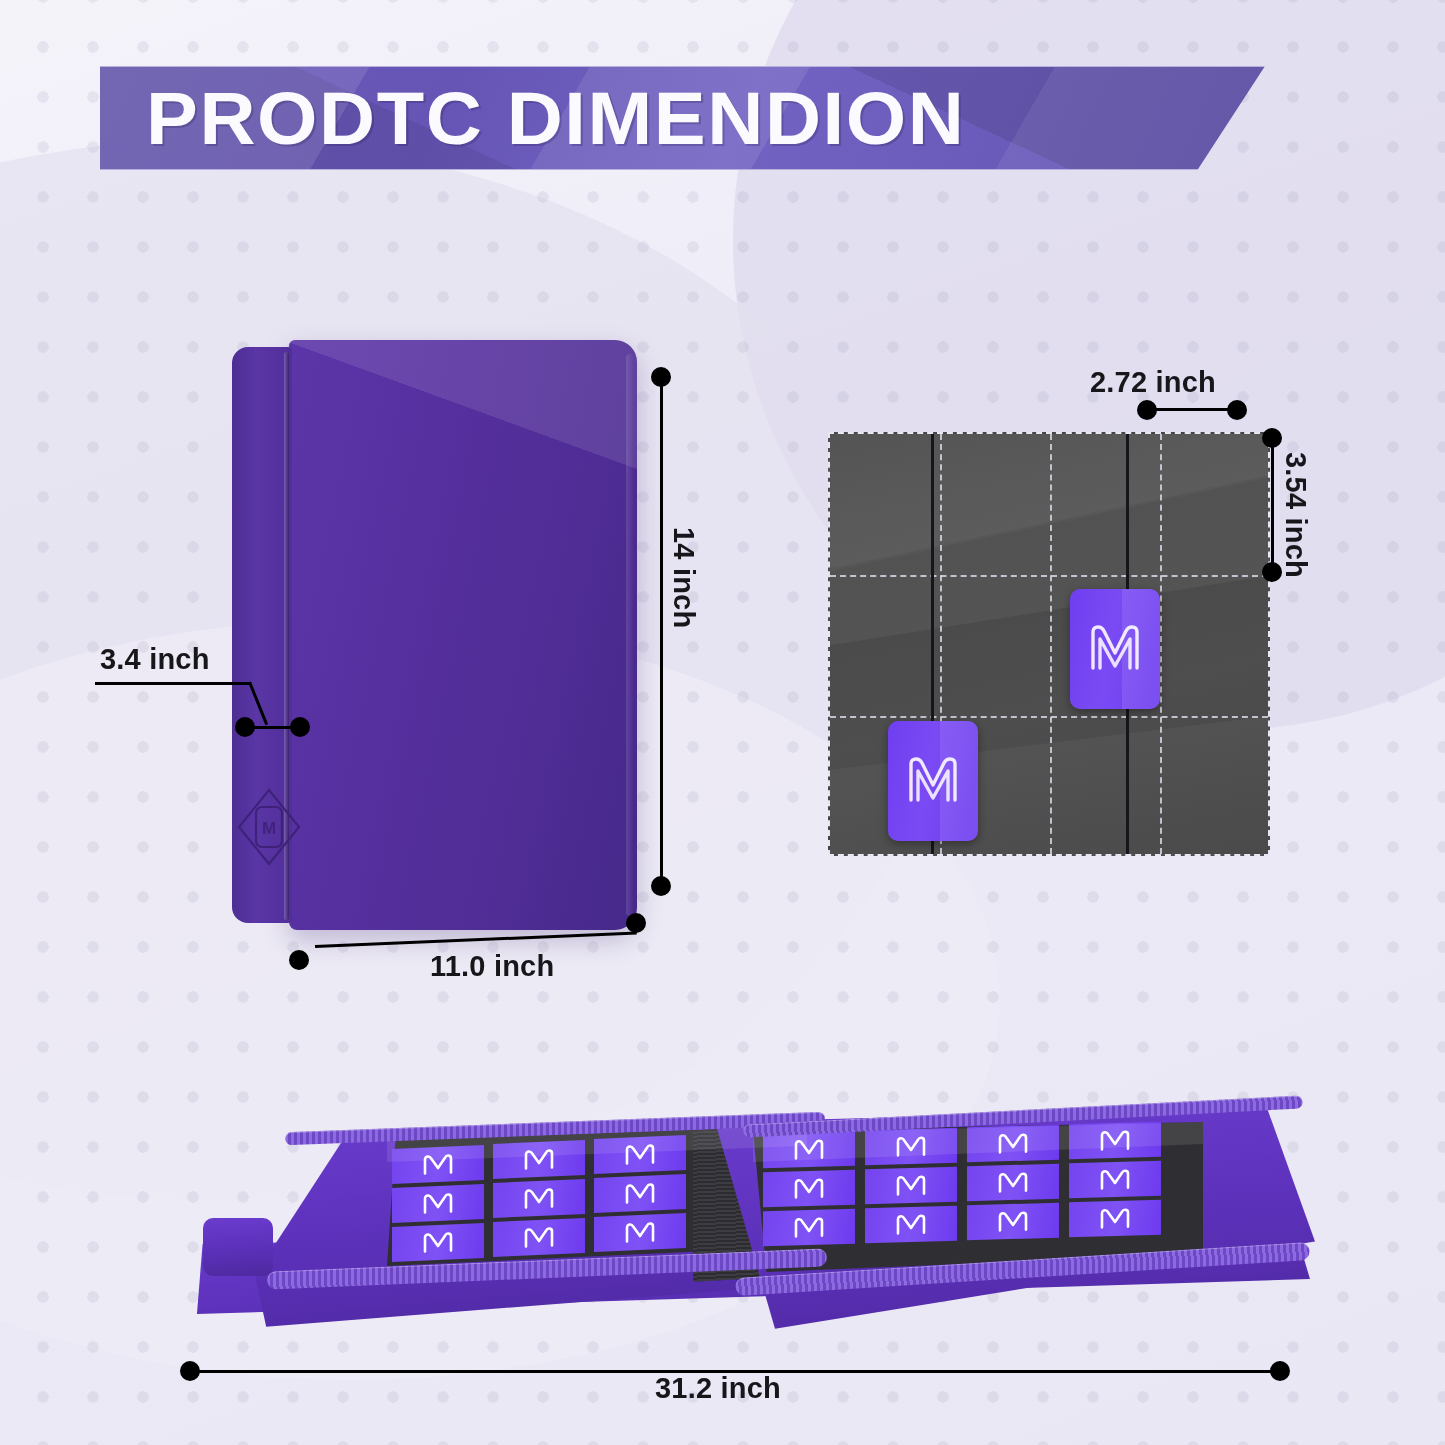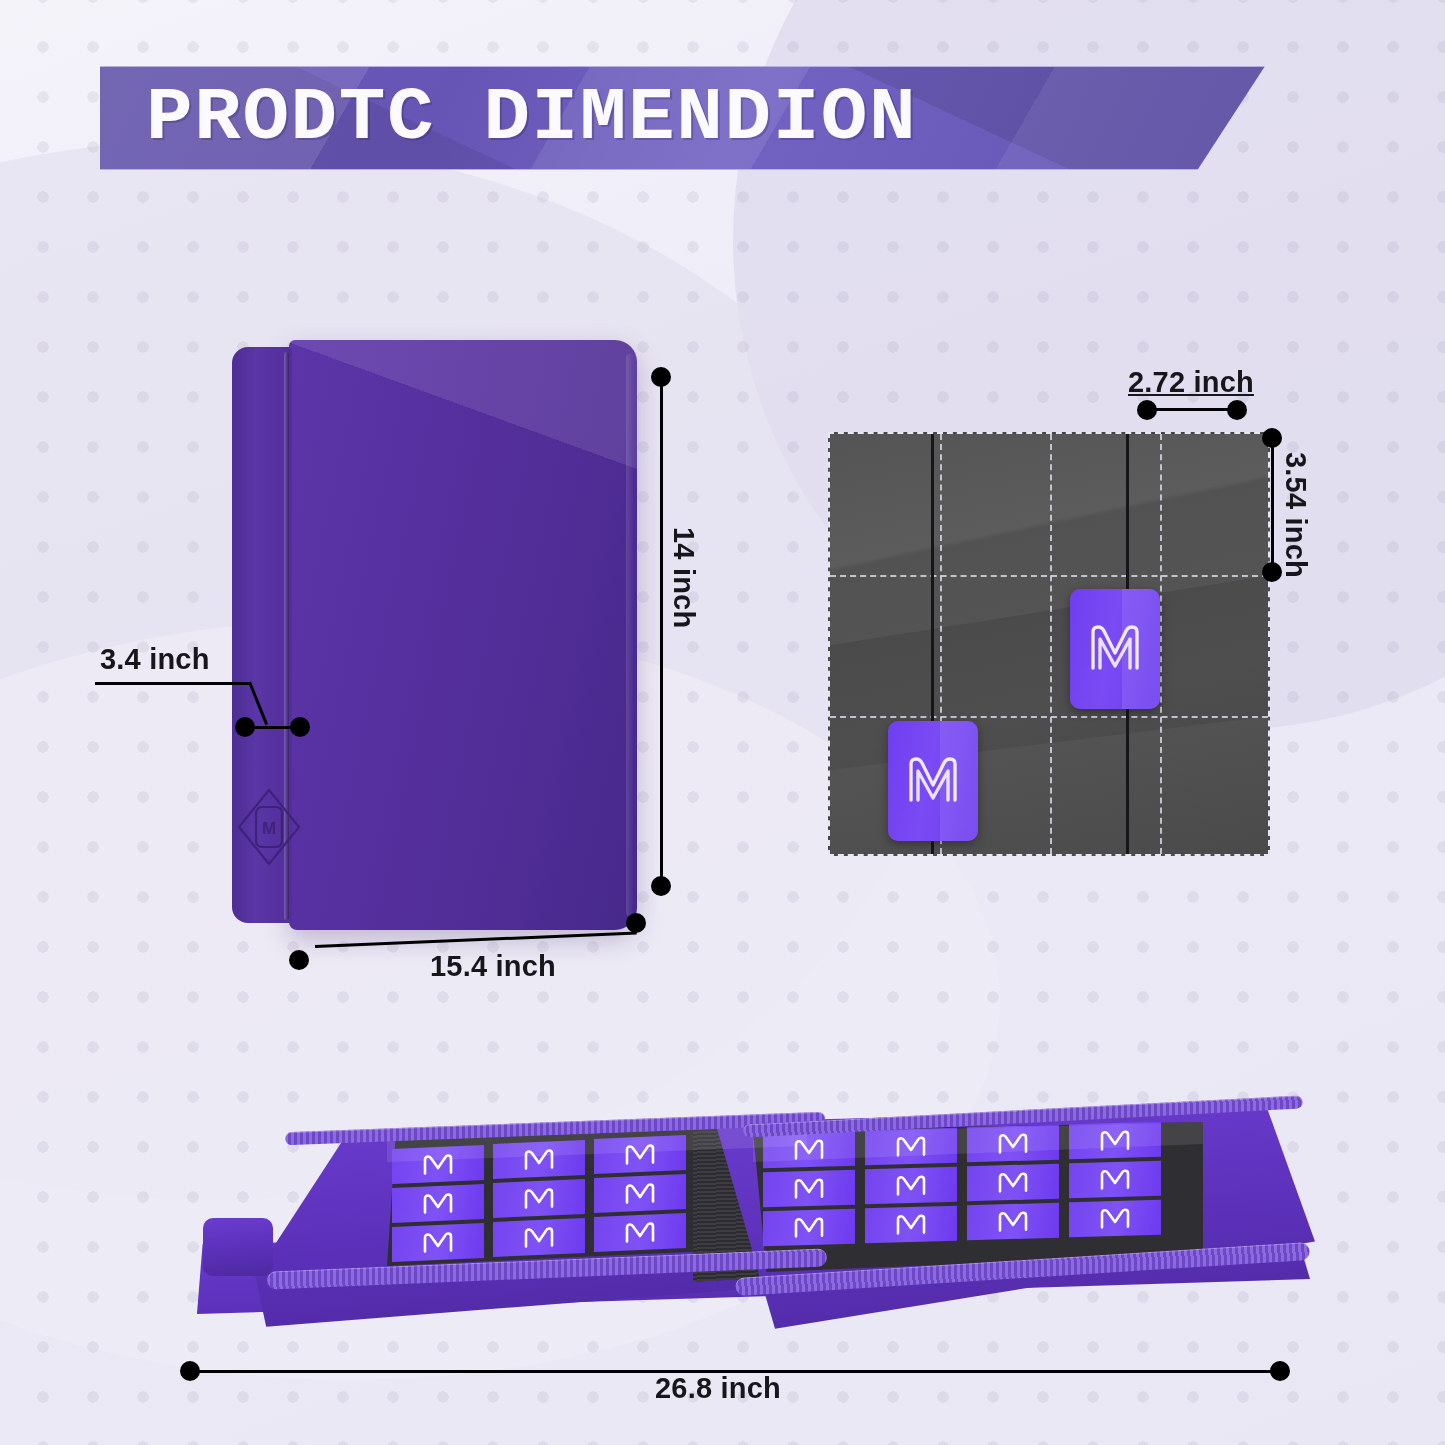--- a/index.html
+++ b/index.html
@@ -50,21 +50,21 @@
 
   
   #title-banner {
     position: absolute;
     left: 100px; top: 66px;
     width: 1165px; height: 104px;
     background: linear-gradient(115deg, #6a5ab8 0%, #6655b5 30%, #7263c2 55%, #6253b2 100%);
     clip-path: polygon(0 0, 100% 0, 94.2% 100%, 0 100%);
     border-top: 1px solid #b8b0dd;
     border-bottom: 1px solid #b8b0dd;
-    display: flex; align-items: center; font-family: Liberation Mono, monospace;
+    display: flex; align-items: center;
   }
   #title-banner::after {
     content: "";
     position: absolute; inset: 0;
     background:
       linear-gradient(120deg, rgba(255,255,255,.11) 0 22%, rgba(0,0,0,0) 22% 40%, rgba(255,255,255,.09) 40% 58%, rgba(0,0,0,0) 58% 78%, rgba(255,255,255,.07) 78% 100%),
       linear-gradient(205deg, rgba(0,0,0,.10) 0 30%, rgba(0,0,0,0) 30% 70%, rgba(0,0,0,.08) 70% 100%);
     clip-path: polygon(0 0, 100% 0, 94.2% 100%, 0 100%);
     pointer-events: none;
   }
@@ -255,21 +255,21 @@
 </div>
 
 <div class="rule-v" style="left:660px; top:385px; height:500px;"></div>
 <div class="dot" style="left:651px; top:367px;"></div>
 <div class="dot" style="left:651px; top:876px;"></div>
 <div class="dim-label vert" style="left:700px; top:527px;">14 inch</div>
 
 <div class="rule-h" style="left:315px; top:945px; width:322px; transform:rotate(-2.4deg); transform-origin:left center;"></div>
 <div class="dot" style="left:289px; top:950px;"></div>
 <div class="dot" style="left:626px; top:913px;"></div>
-<div class="dim-label" style="left:430px; top:950px;">15.4 inch</div>
+<div class="dim-label" style="left:430px; top:950px;">11.0 inch</div>
 
 <div class="dim-label" style="left:100px; top:643px;">3.4 inch</div>
 <div class="rule-h" style="left:95px; top:682px; width:155px;"></div>
 <div class="rule-v" style="left:248px; top:682px; height:46px; transform:rotate(-22deg); transform-origin:top center;"></div>
 <div class="rule-h" style="left:243px; top:726px; width:58px;"></div>
 <div class="dot" style="left:235px; top:717px;"></div>
 <div class="dot" style="left:290px; top:717px;"></div>
 
 <div id="pocket-panel">
   <div class="sheen"></div>
@@ -294,21 +294,21 @@
 
   <div class="pocket-card" style="left:58px; top:287px; width:90px; height:120px;">
     <div class="gloss"></div>
     <svg width="60" height="54" viewBox="0 0 60 54" aria-hidden="true">
       <path d="M8 46 L8 10 Q8 5 13 5 Q17 5 19 9 L30 31 L41 9 Q43 5 47 5 Q52 5 52 10 L52 46" fill="none" stroke="#f0e9ff" stroke-width="3.4" stroke-linecap="round" stroke-linejoin="round"></path>
       <path d="M15 46 L15 17 L30 44 L45 17 L45 46" fill="none" stroke="#f0e9ff" stroke-width="3.4" stroke-linecap="round" stroke-linejoin="round" opacity=".95"></path>
     </svg>
   </div>
 </div>
 
-<div class="dim-label" style="left:1128px; top:366px;text-decoration:underline;">2.72 inch</div>
+<div class="dim-label" style="left:1090px; top:366px;">2.72 inch</div>
 <div class="rule-h" style="left:1146px; top:408px; width:90px;"></div>
 <div class="dot" style="left:1137px; top:400px;"></div>
 <div class="dot" style="left:1227px; top:400px;"></div>
 
 <div class="rule-v" style="left:1271px; top:437px; height:135px;"></div>
 <div class="dot" style="left:1262px; top:428px;"></div>
 <div class="dot" style="left:1262px; top:562px;"></div>
 <div class="dim-label vert" style="left:1312px; top:452px;">3.54 inch</div>
 
 <div id="binder-open">
@@ -464,13 +464,13 @@
   <div class="ob-zip" style="left:560px; top:160px; width:575px; height:18px; transform:rotate(-3.6deg);"></div>
   <div class="ob-zip" style="left:110px; top:22px;  width:540px; height:13px; transform:rotate(-2.2deg);"></div>
   <div class="ob-zip" style="left:568px; top:10px;  width:560px; height:13px; transform:rotate(-3.0deg);"></div>
 
   <div class="ob-shell" style="left:28px; top:118px; width:70px; height:58px; border-radius:10px;"></div>
 </div>
 
 <div class="rule-h" style="left:195px; top:1370px; width:1090px;"></div>
 <div class="dot" style="left:180px; top:1361px;"></div>
 <div class="dot" style="left:1270px; top:1361px;"></div>
-<div class="dim-label" style="left:655px; top:1372px;">26.8 inch</div>
+<div class="dim-label" style="left:655px; top:1372px;">31.2 inch</div>
 
 </body></html>

